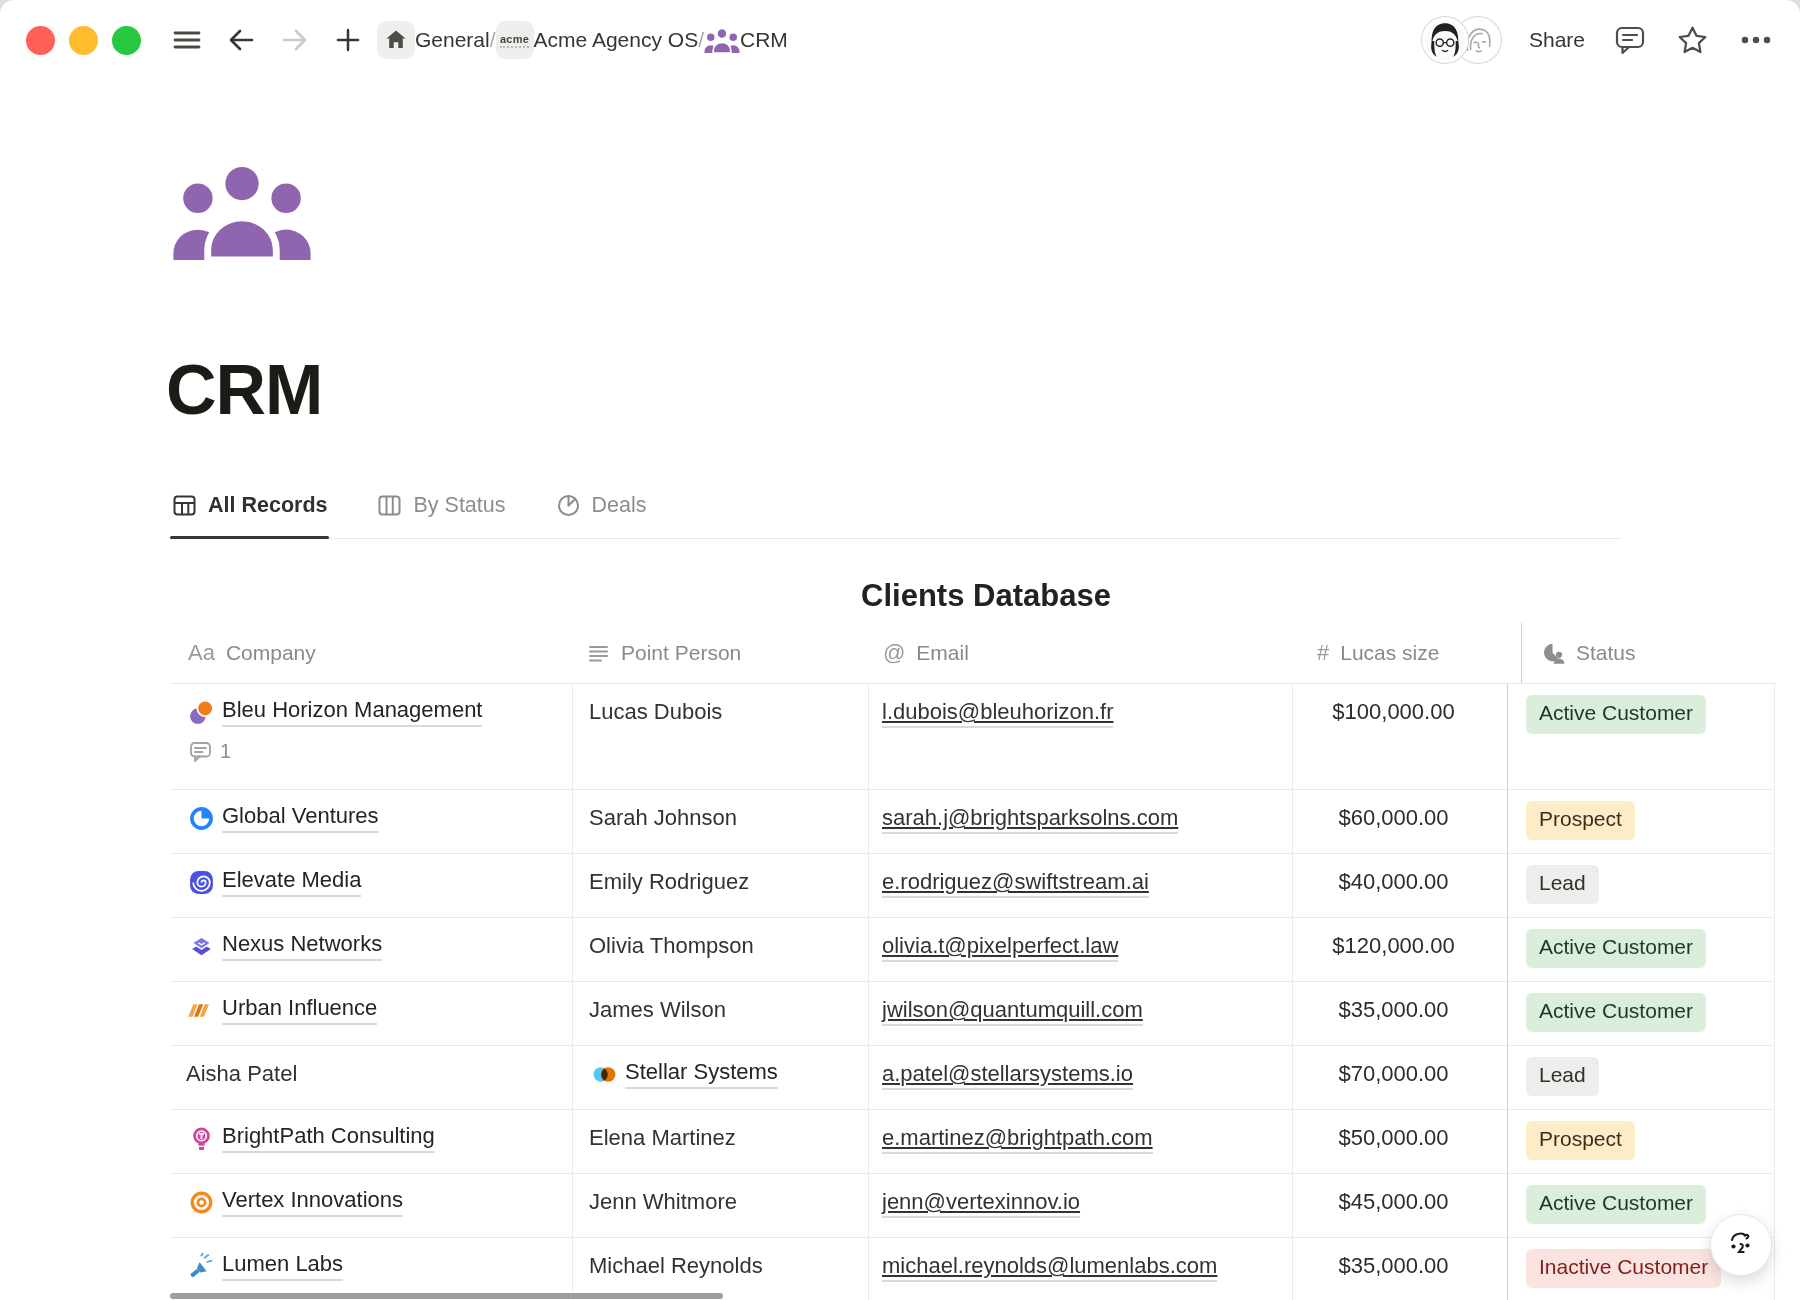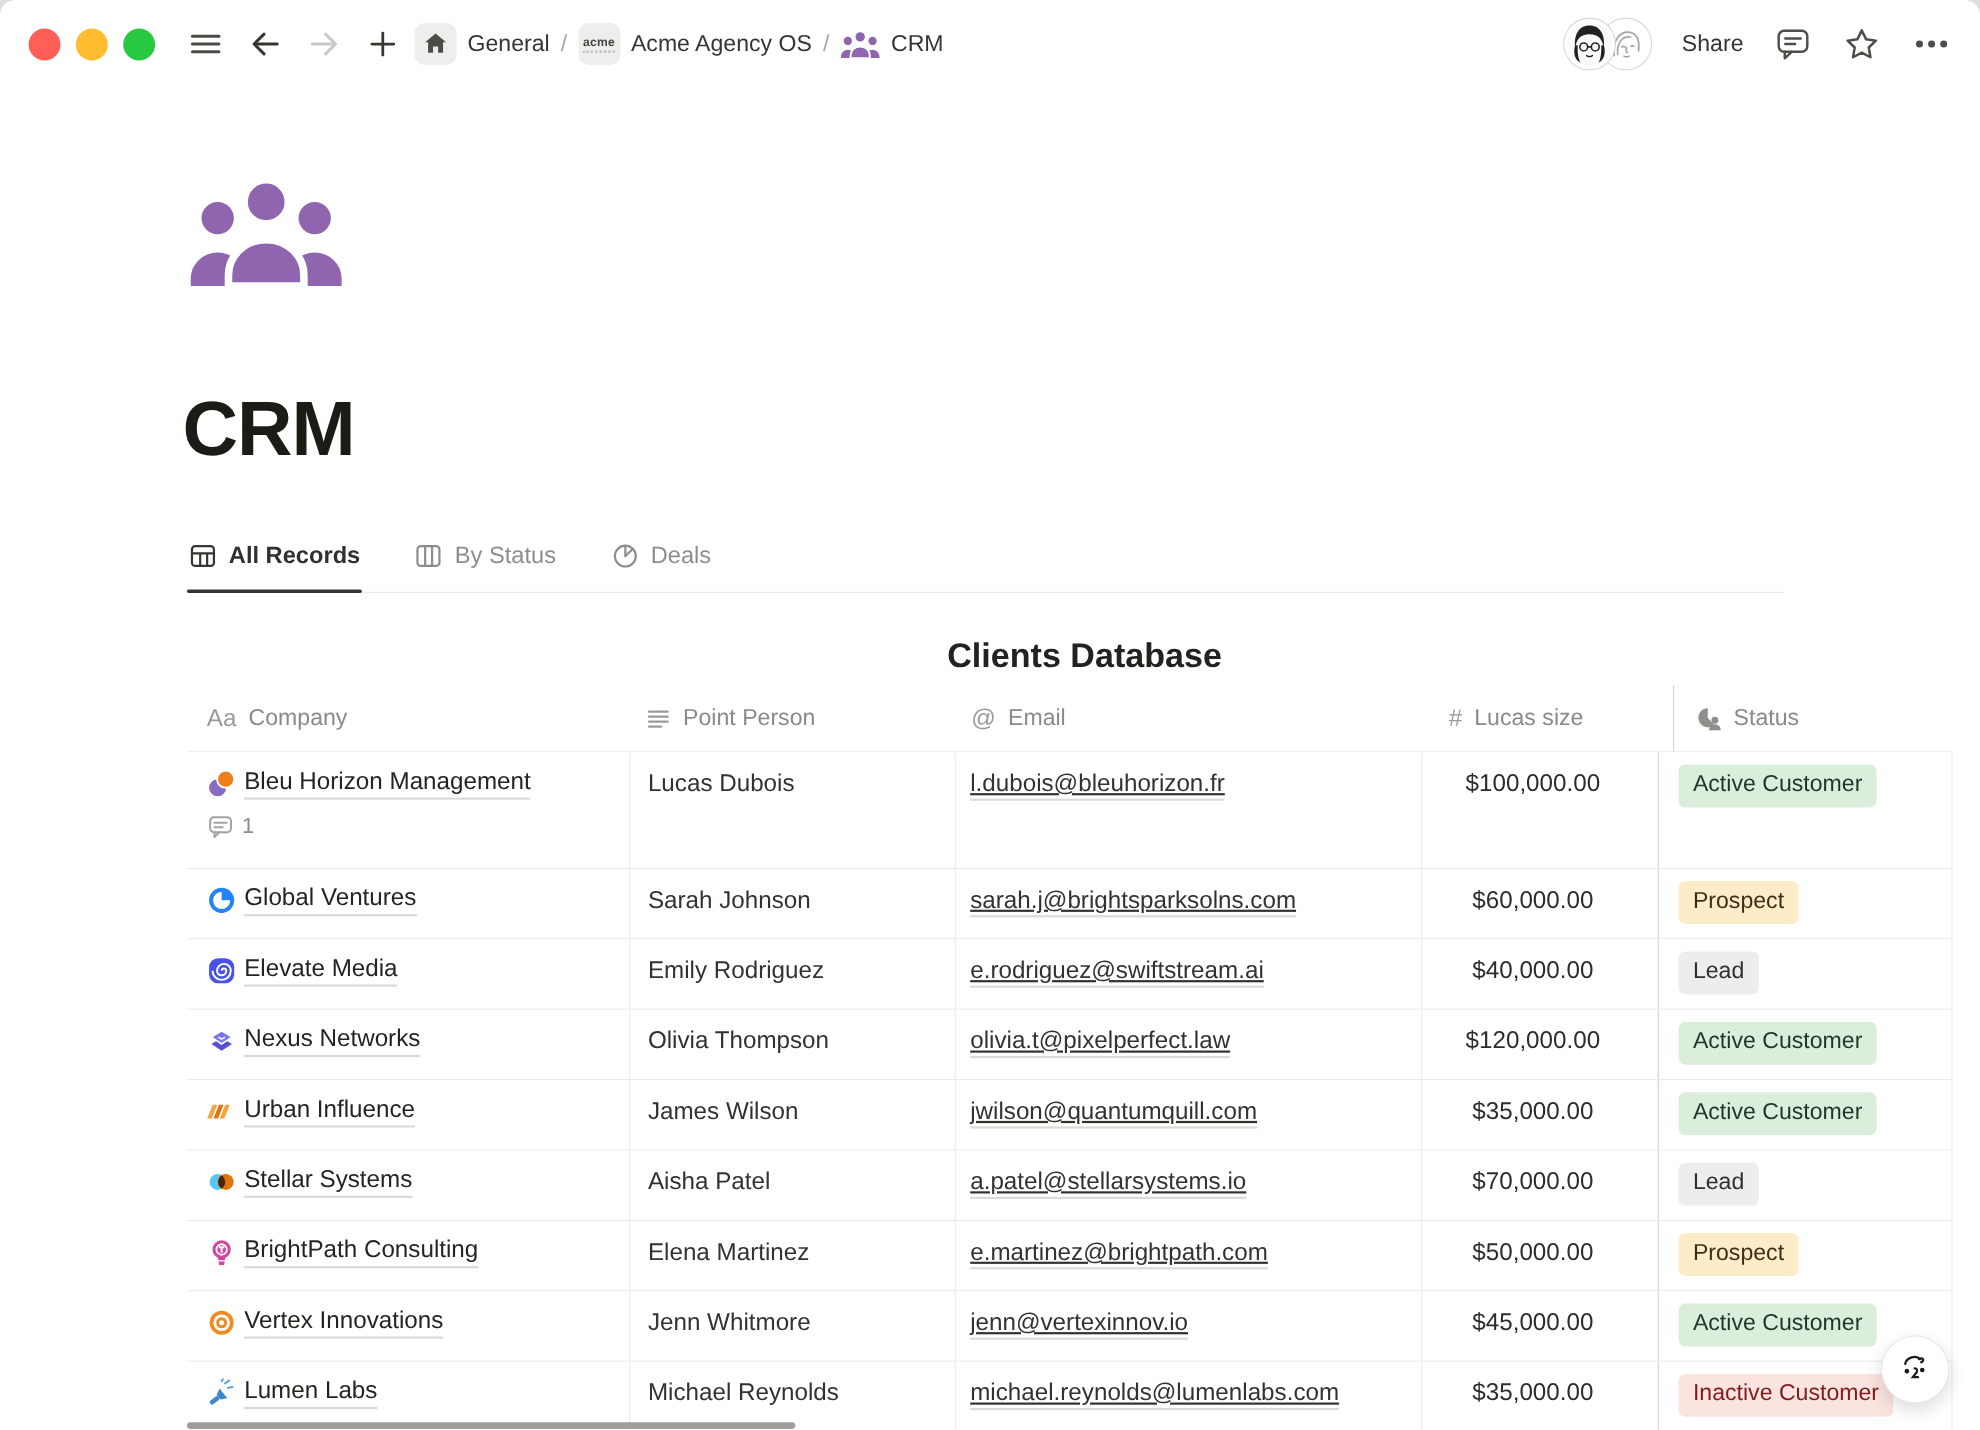--- a/index.html
+++ b/index.html
@@ -11,21 +11,21 @@
   .window{
     position:absolute;inset:0;background:#ffffff;
     border-radius:14px 14px 0 0;overflow:hidden;
   }
   
   .topbar{height:80px;display:flex;align-items:center;padding:0 26px;font-size:21px;}
   .lights{display:flex;gap:14px;margin-right:30px;}
   .light{width:29px;height:29px;border-radius:50%;}
   .navicons{display:flex;align-items:center;gap:22px;margin-right:14px;}
   .icbtn{display:flex;align-items:center;justify-content:center;background:none;border:none;padding:0;cursor:pointer;}
-  .bc{display:flex;align-items:center;gap:10px;justify-content:space-between;}
+  .bc{display:flex;align-items:center;justify-content:space-between;}
   .bc-box{width:38px;height:38px;border-radius:9px;background:#efeeec;display:flex;align-items:center;justify-content:center;}
   .acme-badge{font-size:11px;font-weight:bold;color:#45443f;letter-spacing:.3px;border-bottom:2px dotted #b9b8b4;line-height:13px;}
   .crumb{color:#37352f;cursor:pointer;}
   .sep{color:#a7a6a2;}
   .topright{margin-left:auto;display:flex;align-items:center;gap:28px;}
   .avatars{display:flex;align-items:center;}
   .av{width:42px;height:42px;border-radius:50%;border:2px solid #fff;box-shadow:0 0 0 1px #d9d7d3;background:#fff;}
   .av+.av{margin-left:-13px;z-index:0;}
   .av:first-child{z-index:1;position:relative;}
   .share{font-size:21px;color:#37352f;background:none;border:none;cursor:pointer;padding:0;}
@@ -404,34 +404,34 @@
     </div>
     <div class="cell c-person"><span>James Wilson</span></div>
     <div class="cell c-email"><span class="email-link">jwilson@quantumquill.com</span></div>
     <div class="cell c-deal">
             <span>$35,000.00</span>
           </div>
     <div class="cell c-status"><span class="badge" style="background: rgb(219, 237, 219); color: rgb(28, 56, 41);">Active Customer</span></div>
   </div>
 
   <div class="trow">
+    <div class="cell c-person"><span>Aisha Patel</span></div>
     <div class="cell c-company">
       <div class="company-line">
         <span class="co-icon">
                 <svg width="27" height="27" viewBox="0 0 26 26">
                   <circle cx="9.5" cy="13" r="7" fill="#57C7F2"></circle>
                   <circle cx="16.5" cy="13" r="7" fill="#E0740A"></circle>
                   <path d="M13 7.2 a7 7 0 0 1 0 11.6 a7 7 0 0 1 0 -11.6 Z" fill="#4A2408"></path>
                 </svg>
               </span>
         <span class="co-name">Stellar Systems</span>
       </div>
 
     </div>
-    <div class="cell c-person"><span>Aisha Patel</span></div>
     <div class="cell c-email"><span class="email-link">a.patel@stellarsystems.io</span></div>
     <div class="cell c-deal">
             <span>$70,000.00</span>
           </div>
     <div class="cell c-status"><span class="badge" style="background: rgb(237, 237, 235); color: rgb(50, 48, 44);">Lead</span></div>
   </div>
 
   <div class="trow">
     <div class="cell c-company">
       <div class="company-line">

